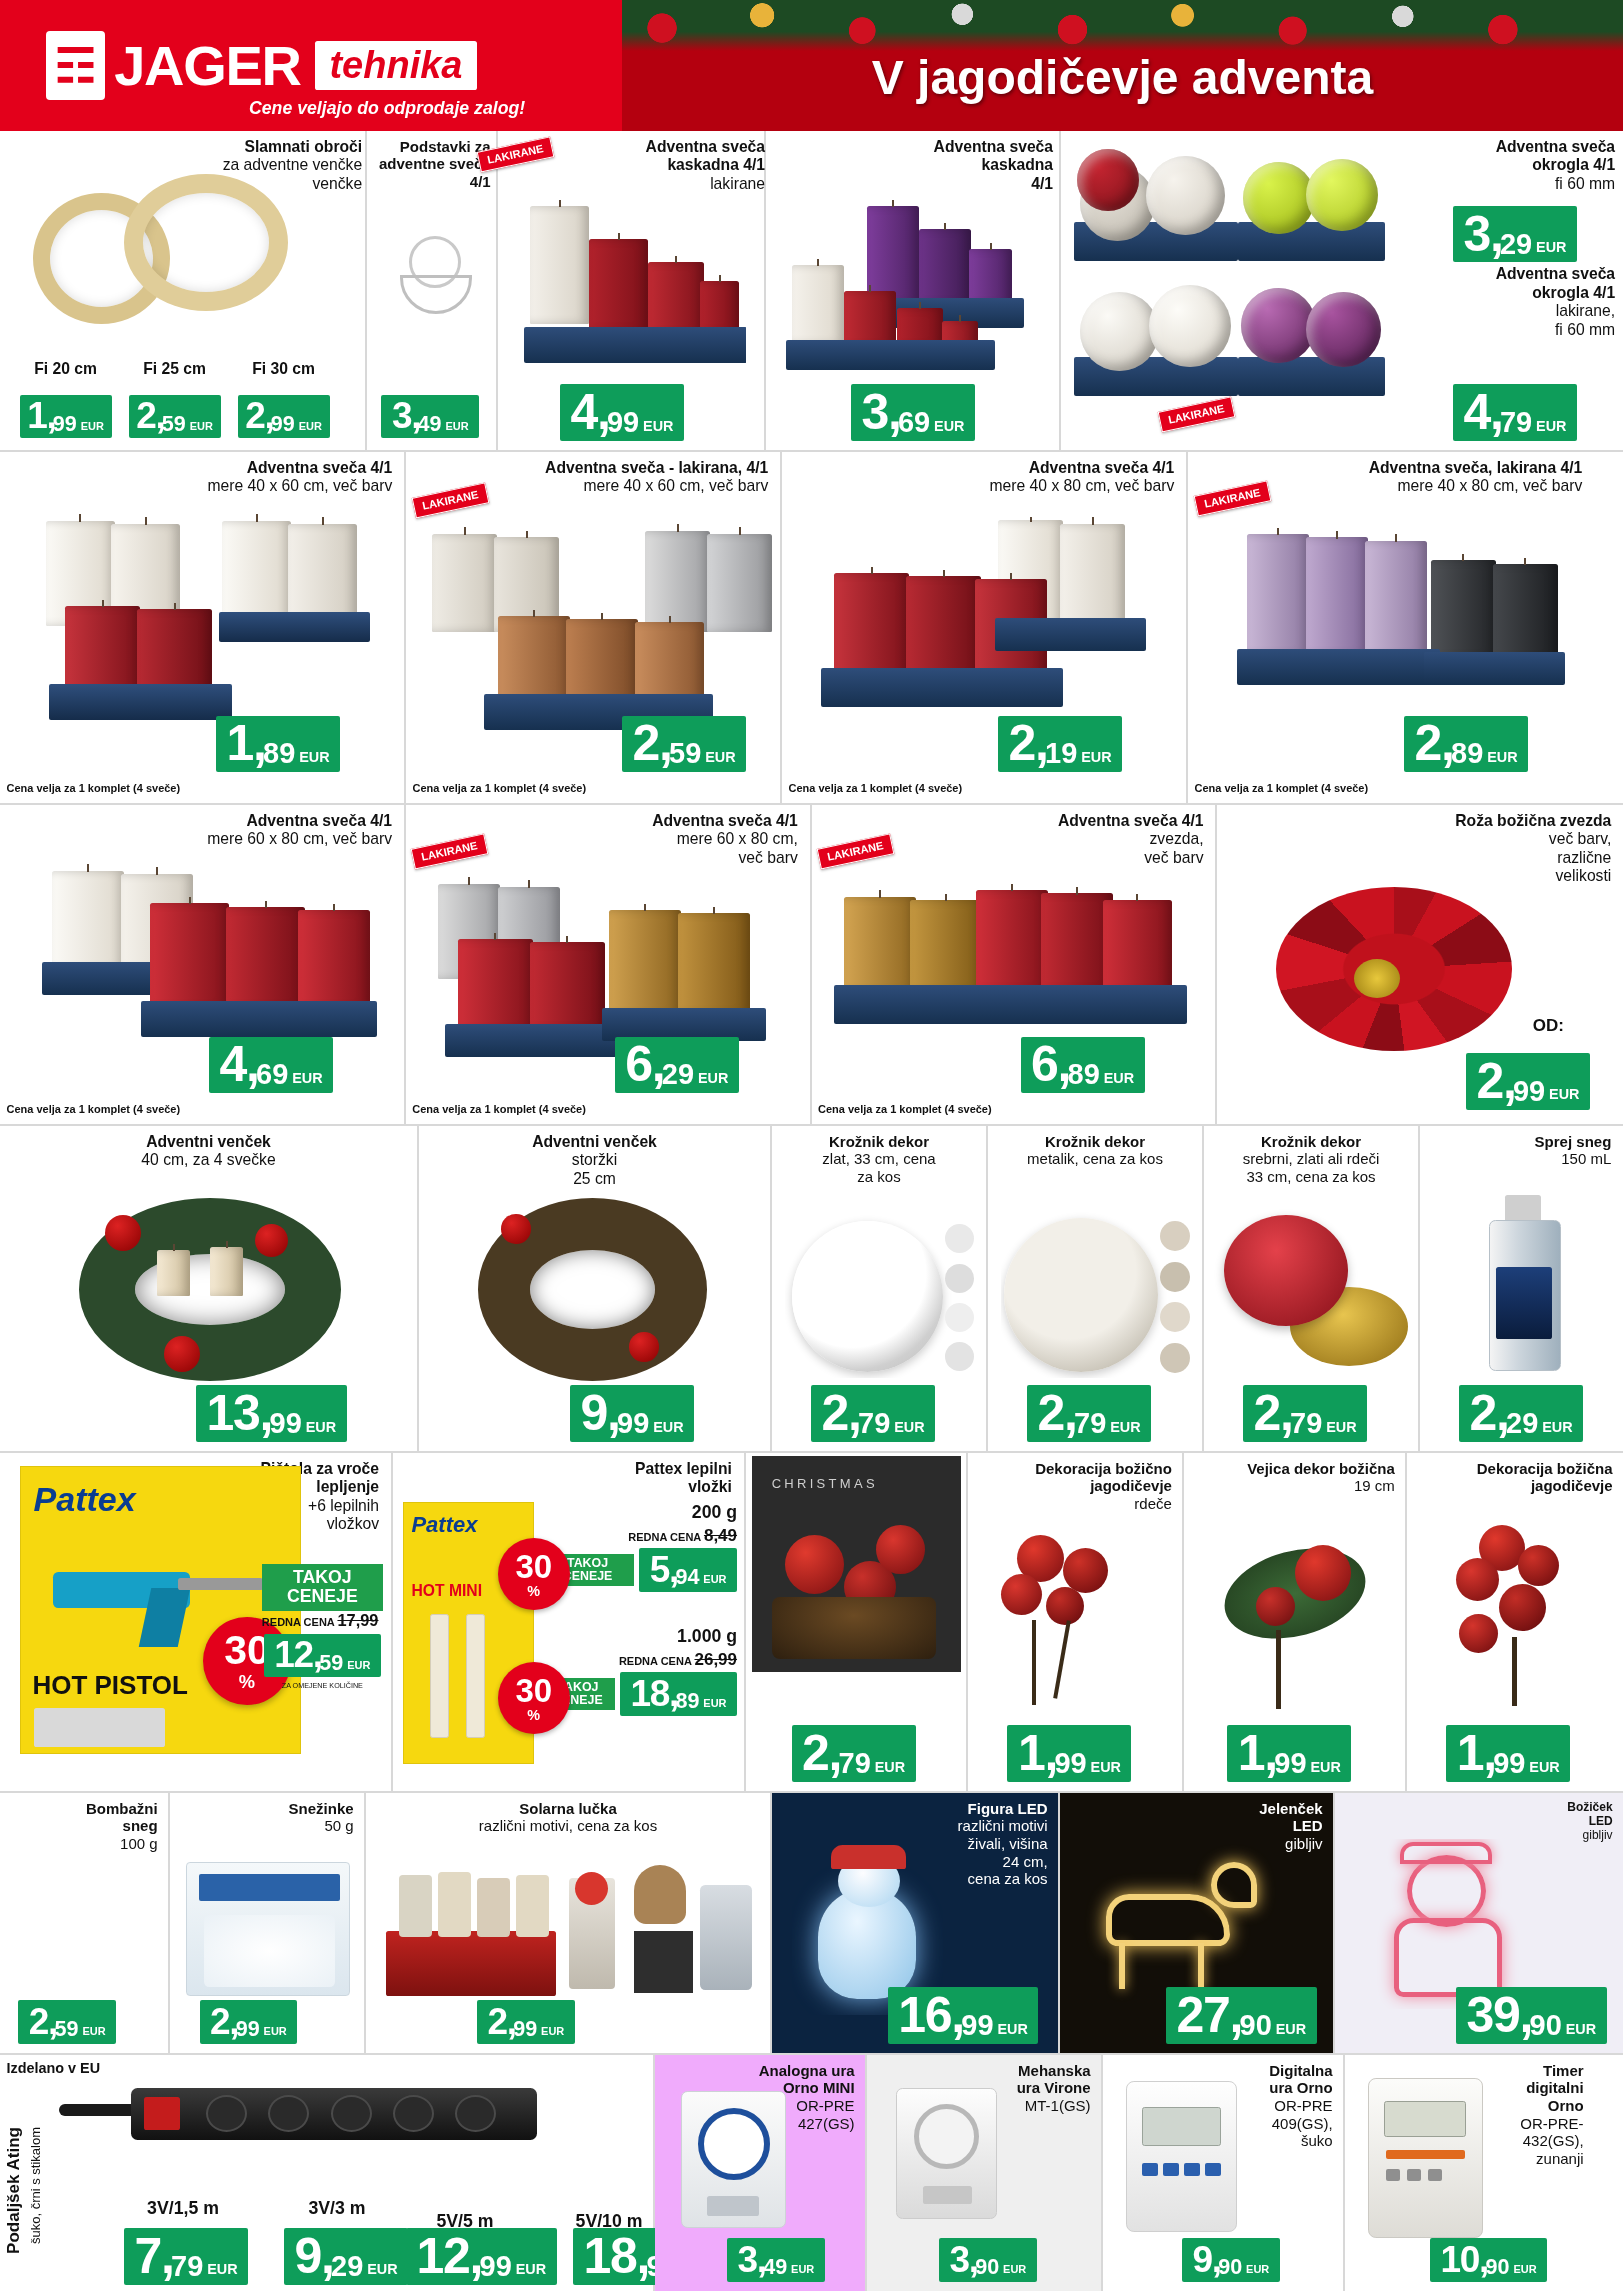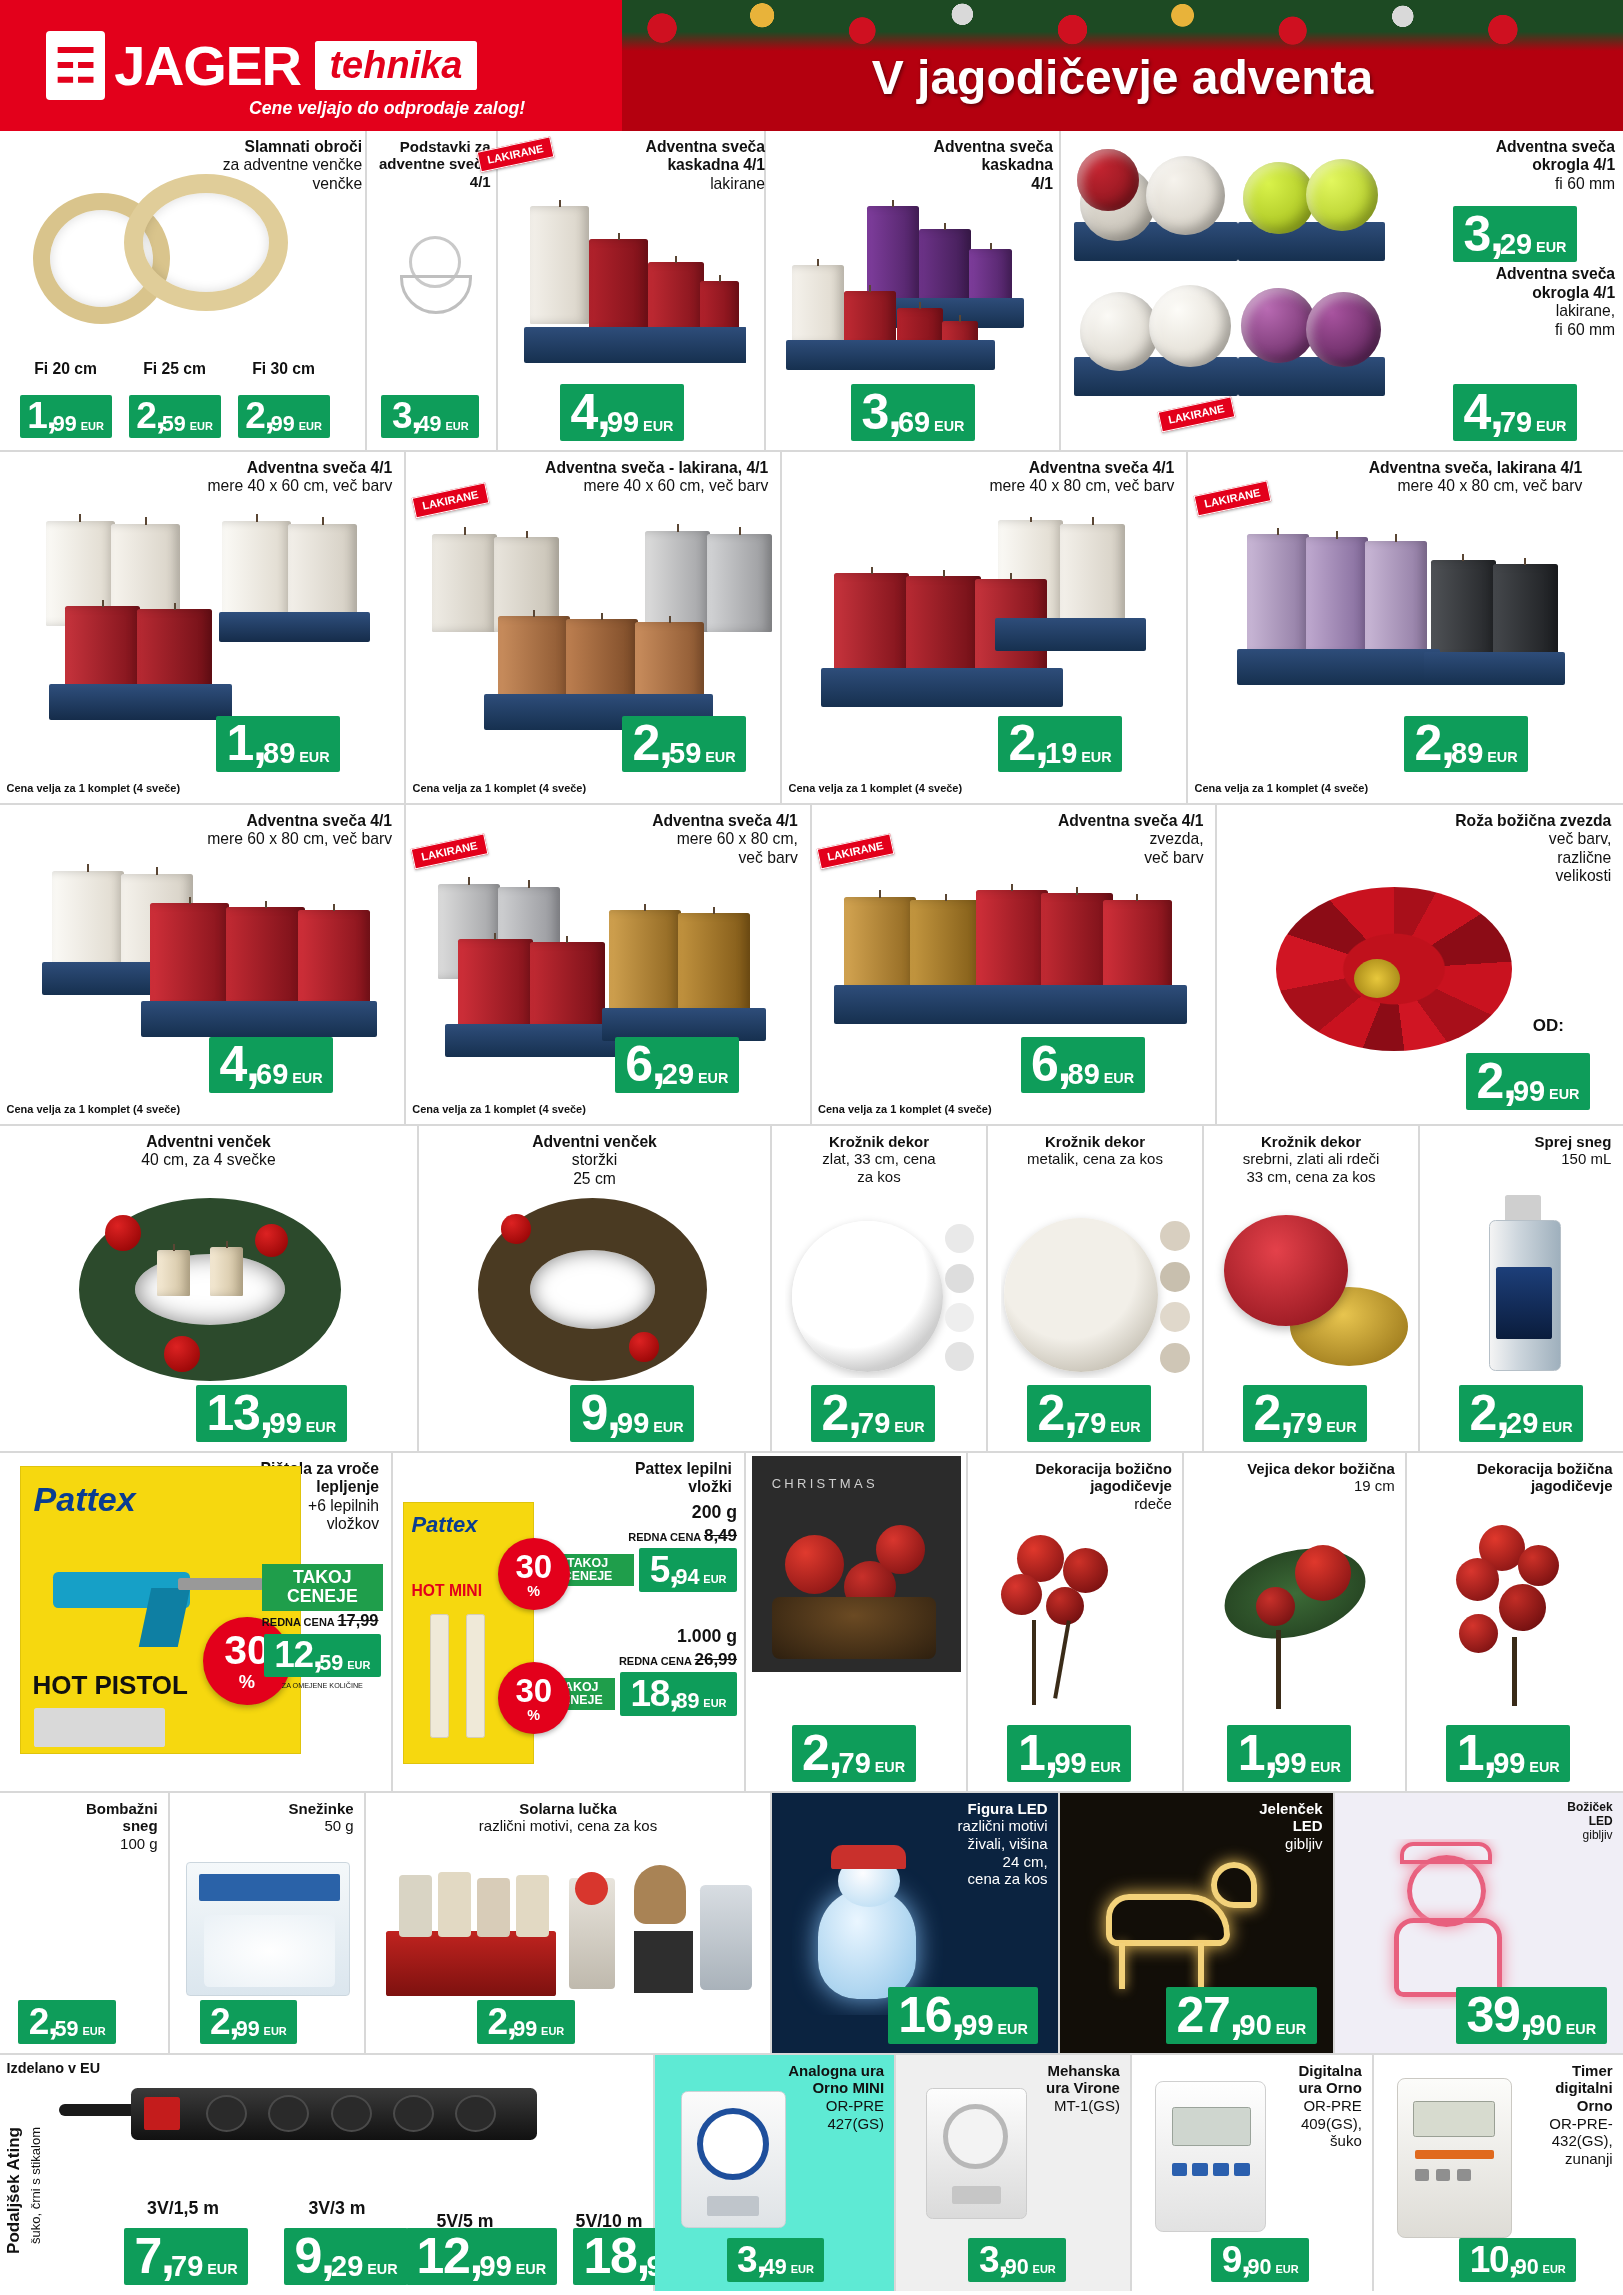--- a/index.html
+++ b/index.html
@@ -936,21 +936,21 @@
         </div>
         <div class="price">
           <span class="int">18</span>
             <span class="comma">,</span>
             <span class="frac">99</span>
             <span class="cur">EUR</span>
         </div>
       </div>
     </div>
 
-    <div class="cell vline" style="width:242px;background:#5eead4;">
+    <div class="cell vline" style="width:212px;background:#f0abfc;">
       <div class="ttl" style="padding-right:5.2px;font-size:15px;">
         <div>Analogna ura</div>
         <div>Orno MINI</div>
         <div class="sub">OR-PRE</div>
         <div class="sub">427(GS)</div>
       </div>
       <div class="ph" style="position:absolute;left:13px;top:23px;width:131px;height:170px;">
         <div style="position:absolute;left:13px;top:13px;width:105px;height:137px;background:linear-gradient(180deg,#fbfbfb,#dfe3e6);border-radius:6.5px;border:0.7px solid #cdd2d6;"></div>
         <div style="position:absolute;left:29.5px;top:29.5px;width:72px;height:72px;border-radius:50%;border:6.5px solid #1e4f9c;background:#fff;"></div>
         <div style="position:absolute;left:39px;top:118px;width:52px;height:19.6px;background:#bfc5cb;border-radius:2.6px;"></div>

